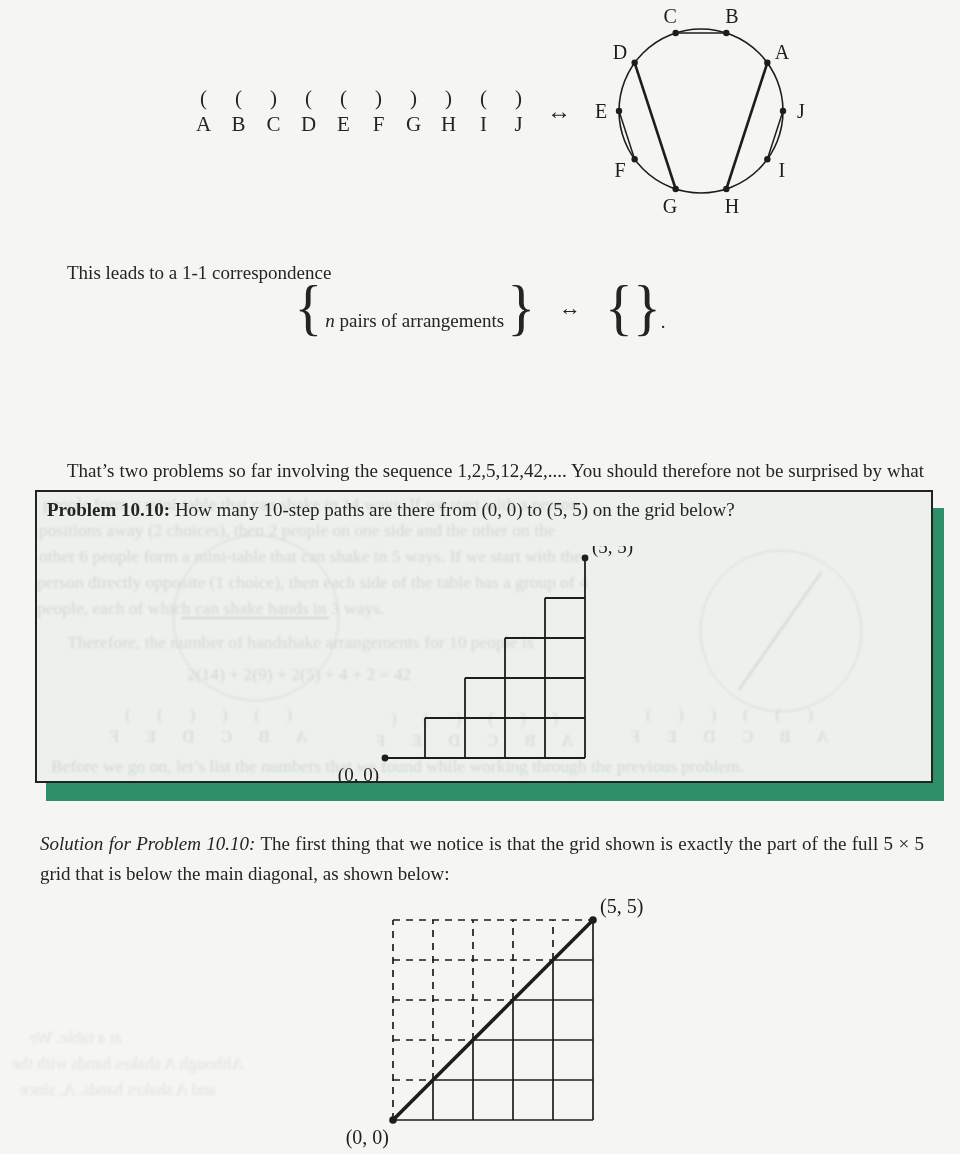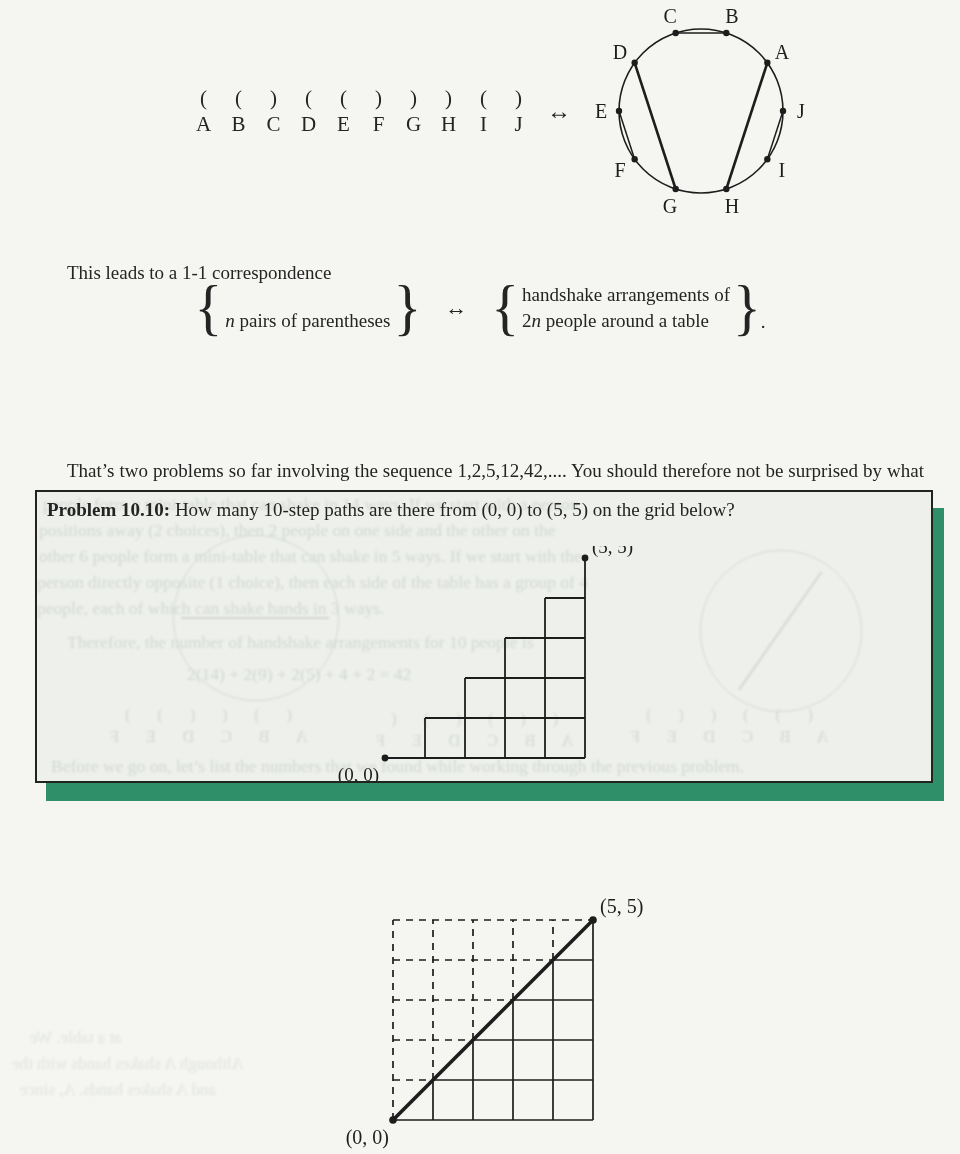--- a/index.html
+++ b/index.html
@@ -128,29 +128,25 @@
       <circle cx="173.3393935387457" cy="159.19839068798282" r="3.2" fill="#1d1d1d"></circle>
       <text x="187.90169943749473" y="169.77852522924735" text-anchor="middle" dominant-baseline="central" font-size="20" fill="#1d1d1d">I</text>
     </svg>
 
   <p class="para" id="intro">This leads to a 1-1 correspondence</p>
 
   <div id="corr">
     <span class="brace">{</span>
     <span class="corr-block">
       <br>
-      <span class="mi">n</span><span> pairs of parentheses</span>
+      <span class="mi">n</span><span> pairs of arrangements</span>
     </span>
     <span class="brace">}</span>
     <span class="corr-arrow">↔</span>
     <span class="brace">{</span>
-    <span class="corr-block">
-      <span>handshake arrangements of</span><br>
-      <span>2</span><span class="mi">n</span><span> people around a table</span>
-    </span>
     <span class="brace">}</span>
     <span class="corr-period">.</span>
   </div>
 
   <p class="para" id="thats">That’s two problems so far involving the sequence 1,2,5,12,42,.... You should therefore not be surprised by what you will find in the next problem.</p>
 
   <div id="problem-box">
     <div class="ghost" id="box-ghost">
         <div class="gline" style="left: 6px; top: 2px;">people form a mini-table that can shake in 14 ways. If we start with a person</div>
         <div class="gline" style="left: 2px; top: 28px;">positions away (2 choices), then 2 people on one side and the other on the</div>
@@ -183,20 +179,24 @@
         <line x1="132" y1="132" x2="252" y2="132" stroke="#1d1d1d" stroke-width="1.8"></line>
         <line x1="172" y1="92" x2="252" y2="92" stroke="#1d1d1d" stroke-width="1.8"></line>
         <line x1="212" y1="52" x2="252" y2="52" stroke="#1d1d1d" stroke-width="1.8"></line>
         <circle cx="52" cy="212" r="3.4" fill="#1d1d1d"></circle>
         <circle cx="252" cy="12" r="3.4" fill="#1d1d1d"></circle>
         <text x="259" y="7" font-size="19" fill="#1d1d1d">(5, 5)</text>
         <text x="46" y="235" text-anchor="end" font-size="19" fill="#1d1d1d">(0, 0)</text>
       </svg>
   </div>
 
+  <p class="para" id="solution">
+    <span class="sol-label">Solution for Problem 10.10:</span>
+    <span>The first thing that we notice is that the grid shown is exactly the part of the full 5 × 5 grid that is below the main diagonal, as shown below:</span>
+  </p>
 
   <svg id="grid-svg" width="335" height="266" viewBox="0 0 335 266">
       <line x1="63" y1="235" x2="63" y2="35" stroke="#1d1d1d" stroke-width="1.7" stroke-dasharray="7,6"></line>
       <line x1="103" y1="235" x2="103" y2="195" stroke="#1d1d1d" stroke-width="1.7"></line>
       <line x1="103" y1="195" x2="103" y2="35" stroke="#1d1d1d" stroke-width="1.7" stroke-dasharray="7,6"></line>
       <line x1="143" y1="235" x2="143" y2="155" stroke="#1d1d1d" stroke-width="1.7"></line>
       <line x1="143" y1="155" x2="143" y2="35" stroke="#1d1d1d" stroke-width="1.7" stroke-dasharray="7,6"></line>
       <line x1="183" y1="235" x2="183" y2="115" stroke="#1d1d1d" stroke-width="1.7"></line>
       <line x1="183" y1="115" x2="183" y2="35" stroke="#1d1d1d" stroke-width="1.7" stroke-dasharray="7,6"></line>
       <line x1="223" y1="235" x2="223" y2="75" stroke="#1d1d1d" stroke-width="1.7"></line>

